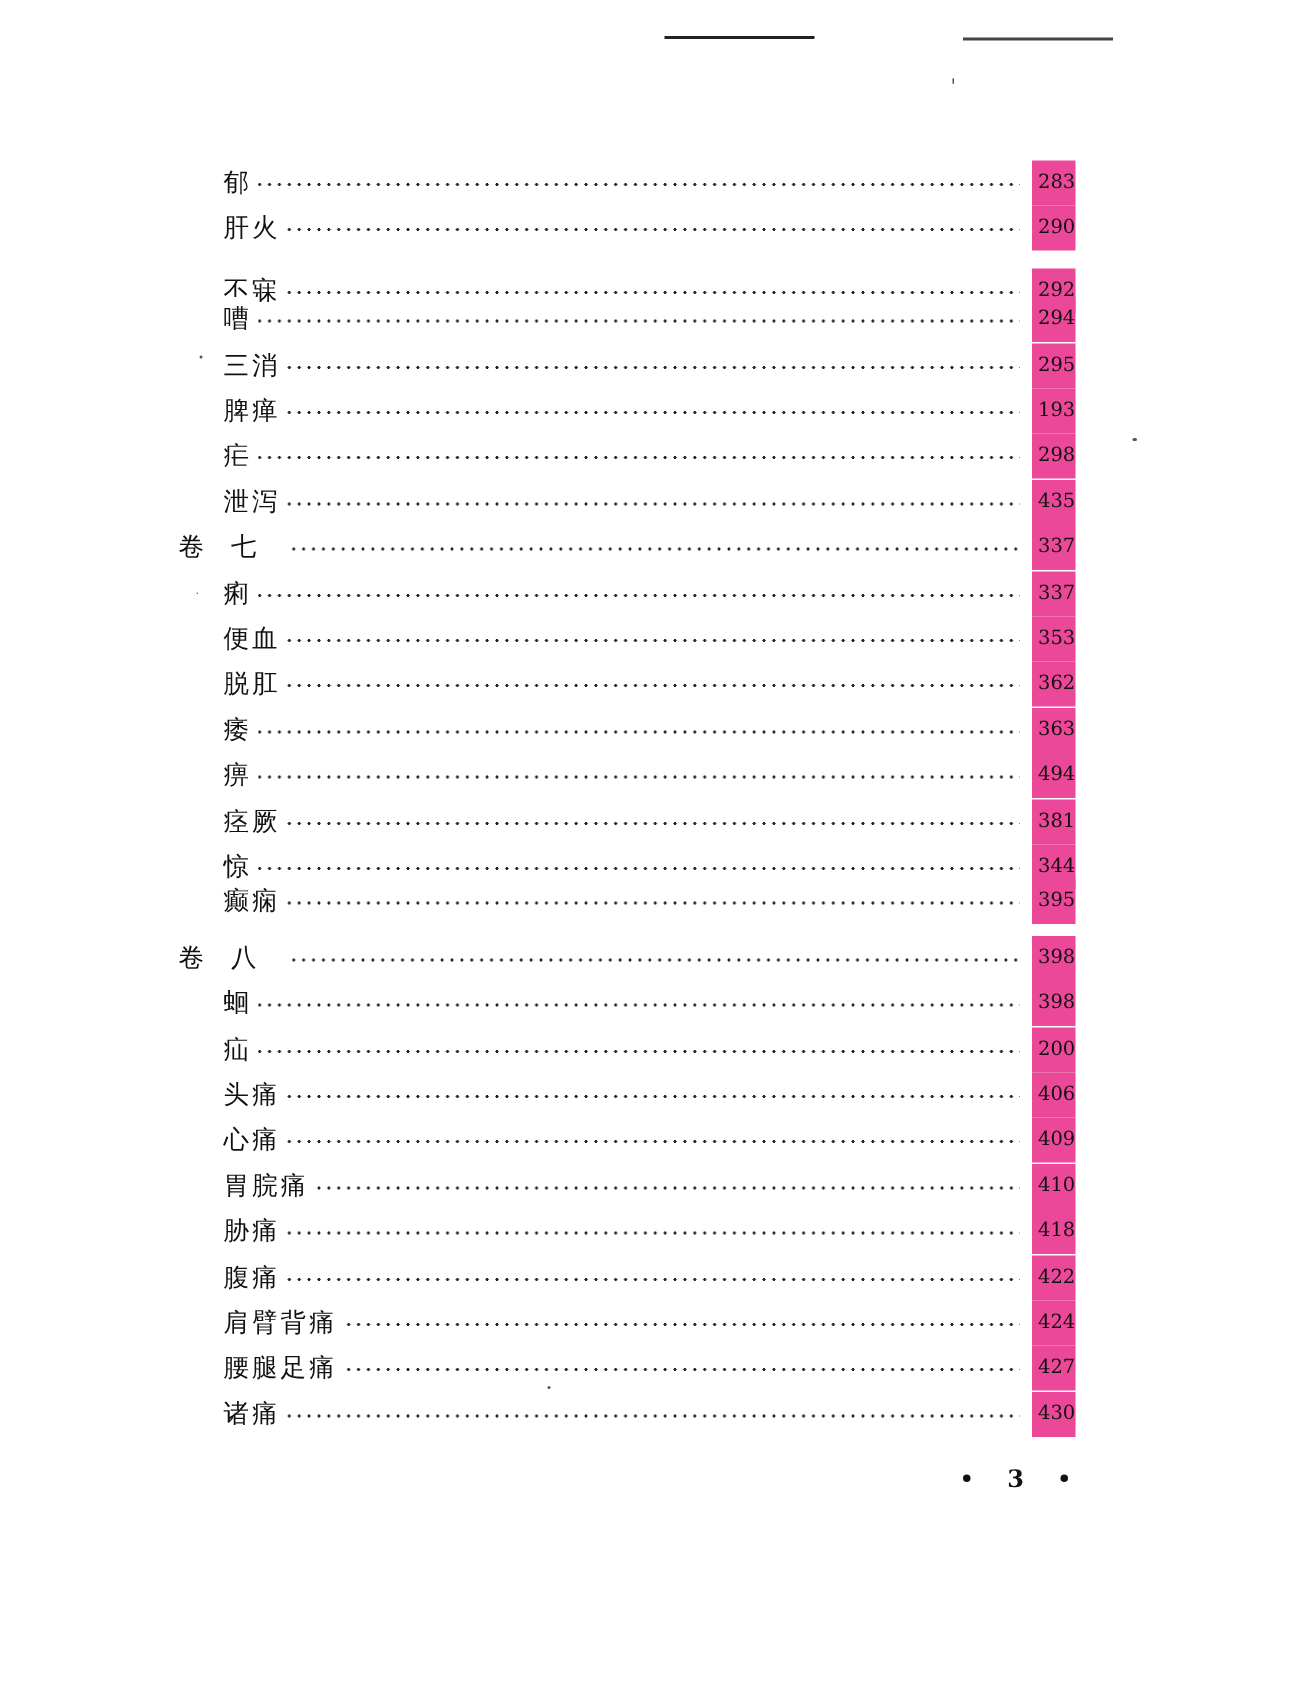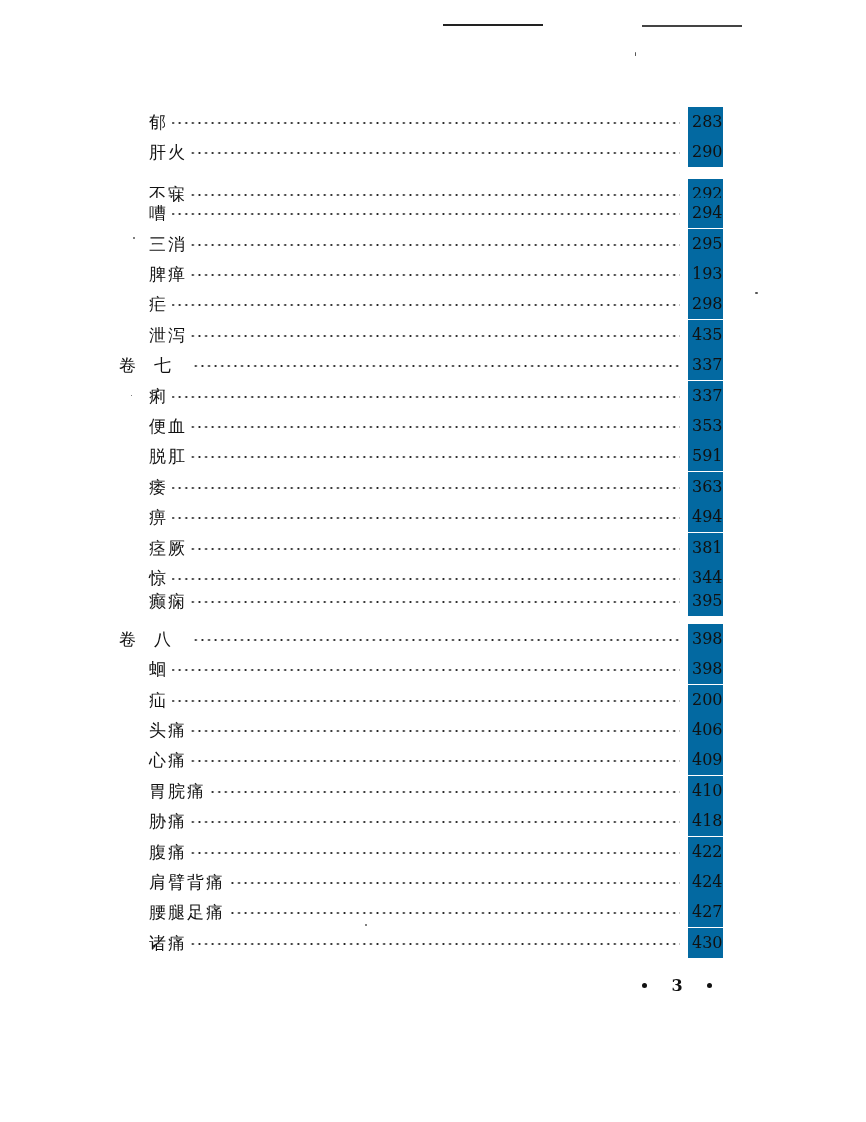--- a/index.html
+++ b/index.html
@@ -59,24 +59,24 @@
       height: 2px;
       background-image: radial-gradient(circle, #222 0.9px, transparent 1.2px);
       background-size: 6.6px 2px;
       background-repeat: repeat-x;
       z-index: 1;
     }
     .toc-row.volume .leader { left: 120px; }
     .toc-row .page {
       position: absolute;
       left: 688px;
-      font-size: 16px;
+      font-size: 13px;
       font-family: "DejaVu Serif", "Liberation Serif", serif;
       line-height: 30px;
-      background: #0369a1;
+      background: #ec4899;
       padding-left: 4px;
       z-index: 2;
     }
 
     .footer {
       position: absolute;
       top: 972px;
       left: 620px;
       width: 120px;
       height: 26px;
@@ -161,21 +161,21 @@
     <span class="page">337</span>
   </div>
   <div class="toc-row entry" style="top:304px">
     <span class="label">便血</span>
     <span class="leader"></span>
     <span class="page">353</span>
   </div>
   <div class="toc-row entry" style="top:334.4px">
     <span class="label">脱肛</span>
     <span class="leader"></span>
-    <span class="page">591</span>
+    <span class="page">362</span>
   </div>
   <div class="toc-row entry" style="top:364.8px">
     <span class="label">痿</span>
     <span class="leader"></span>
     <span class="page">363</span>
   </div>
   <div class="toc-row entry" style="top:395.2px">
     <span class="label">痹</span>
     <span class="leader"></span>
     <span class="page">494</span>

